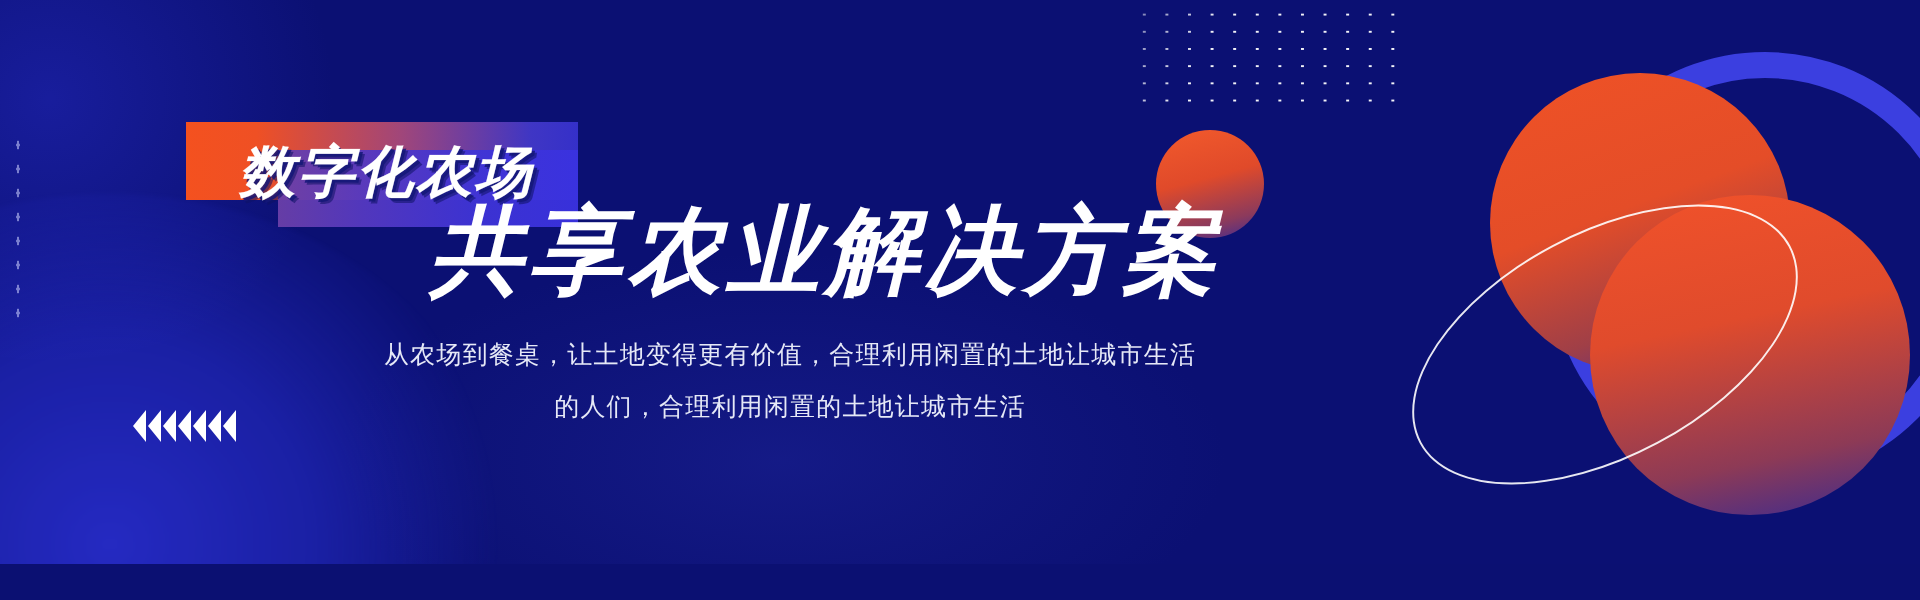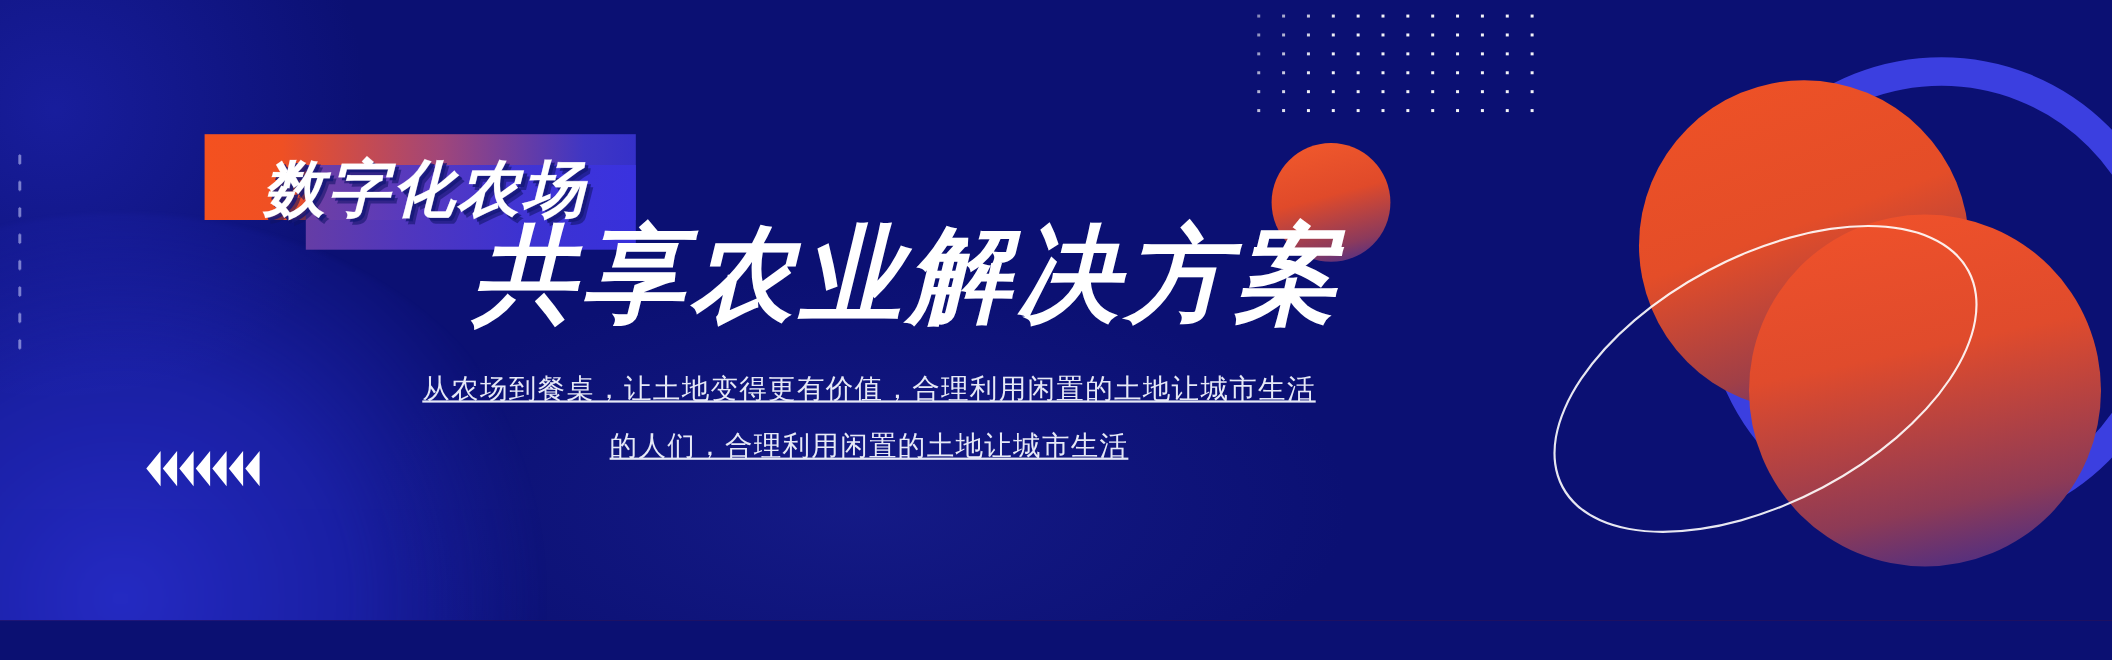--- a/index.html
+++ b/index.html
@@ -5,21 +5,21 @@
   html, body {
     margin: 0;
     padding: 0;
     background: #0b1072;
   }
   #banner {
     position: relative;
     width: 1920px;
     height: 564px;
     overflow: hidden;
-    background: #7f1d1d;
+    background: #1d4ed8;
     font-family: "Liberation Sans", "DejaVu Sans", sans-serif;
   }
 
   
   .bg-base {
     position: absolute;
     inset: 0;
     background: #0b1073;
   }
   .bg-glow-left {
@@ -211,21 +211,21 @@
     position: absolute;
     left: 300px;
     top: 328px;
     width: 980px;
     text-align: center;
     color: #e6e9f7;
     font-size: 25px;
     line-height: 52px;
     letter-spacing: 1.2px;
   }
-  .subtitle-line { display: block; white-space: nowrap; text-decoration: underline; }
+  .subtitle-line { display: block; white-space: nowrap; }
 
   
   .chevrons {
     position: absolute;
     left: 133px;
     top: 410px;
     display: flex;
     gap: 2px;
     align-items: center;
   }

